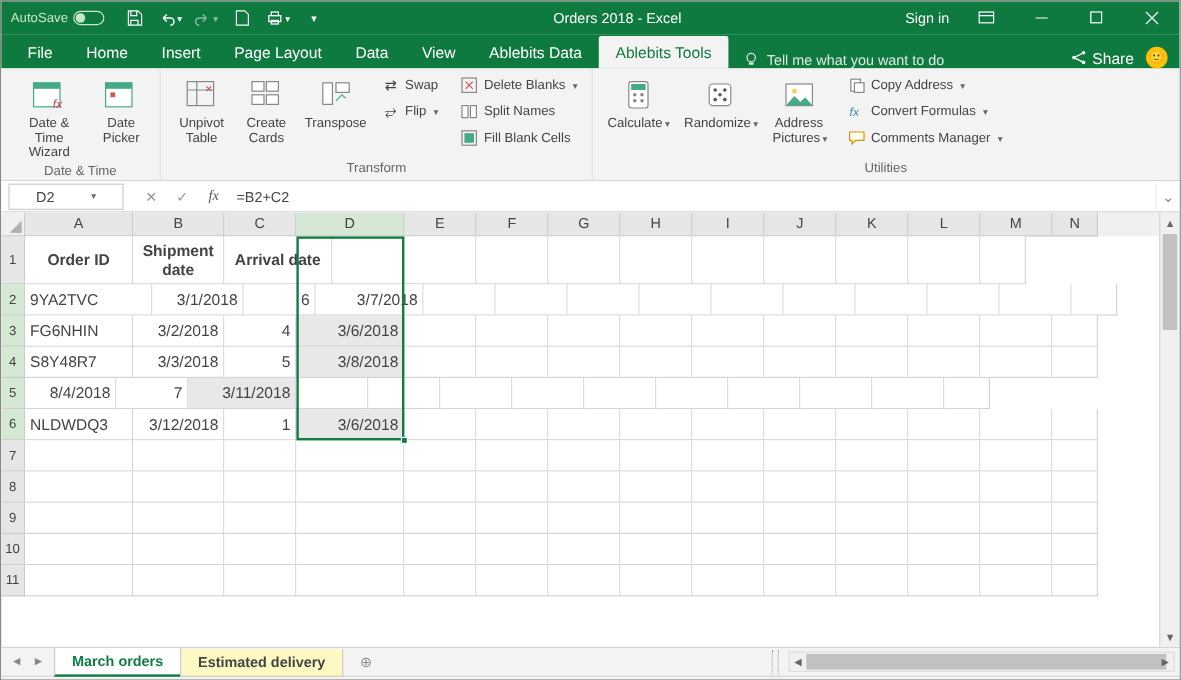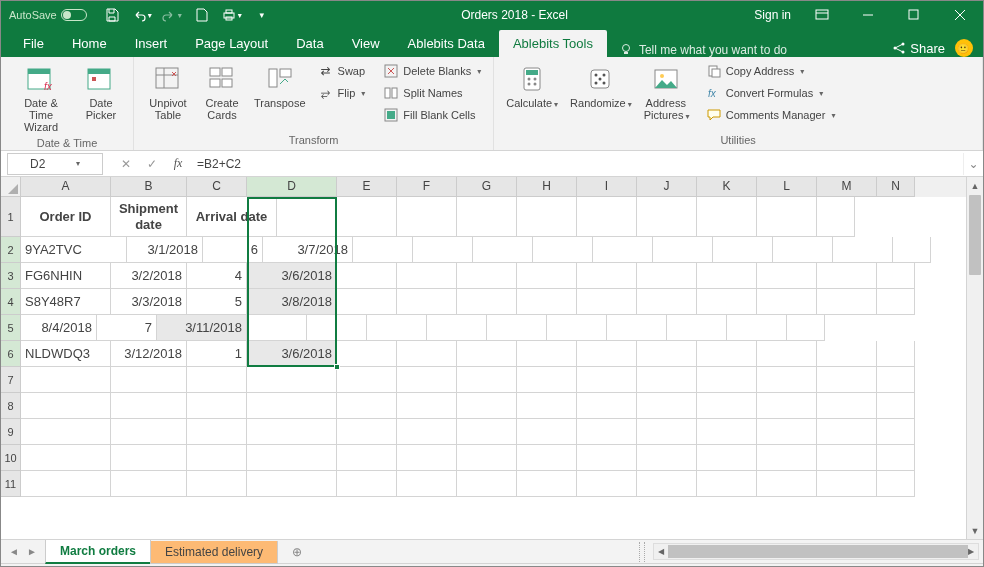--- a/index.html
+++ b/index.html
@@ -69,21 +69,21 @@
 .fill-handle { position: absolute; width: 6px; height: 6px; background: #107c41; border: 1px solid #fff; cursor: crosshair; }
 .vscroll { width: 17px; background: #f0f0f0; border-left: 1px solid #d4d4d4; position: relative; }
 .vscroll-thumb { position: absolute; top: 18px; left: 2px; right: 2px; height: 80px; background: #c1c1c1; border-radius: 1px; }
 .vscroll-arrow { position: absolute; left: 0; right: 0; height: 17px; display: flex; align-items: center; justify-content: center; color: #666; font-size: 9px; cursor: pointer; }
 
 
 .sheet-bar { height: 24px; display: flex; align-items: center; background: #f3f3f3; border-top: 1px solid #d4d4d4; font-size: 12px; }
 .sheet-nav { display: flex; gap: 0; padding: 0 4px; }
 .sheet-nav-btn { width: 18px; height: 20px; display: flex; align-items: center; justify-content: center; color: #888; cursor: pointer; font-size: 10px; }
 .sheet-tabs { display: flex; align-items: flex-end; }
-.sheet-tab { padding: 4px 14px; border: 1px solid #ccc; border-top: none; background: #fdba74; cursor: pointer; margin-right: -1px; }
+.sheet-tab { padding: 4px 14px; border: 1px solid #ccc; border-top: none; background: #fef9c3; cursor: pointer; margin-right: -1px; font-weight: bold; }
 .sheet-tab.active { background: #fff; border-bottom: 2px solid #107c41; color: #107c41; font-weight: 600; }
 .sheet-add { width: 28px; height: 20px; display: flex; align-items: center; justify-content: center; color: #888; cursor: pointer; margin-left: 6px; }
 .sheet-divider { width: 6px; height: 20px; border-left: 1px dotted #aaa; border-right: 1px dotted #aaa; margin: 0 4px; cursor: col-resize; }
 .hscroll { flex: 1; height: 17px; background: #f0f0f0; position: relative; margin: 0 4px; border: 1px solid #ddd; }
 .hscroll-thumb { position: absolute; left: 14px; top: 1px; bottom: 1px; width: 300px; background: #c1c1c1; }
 .hscroll-arrow { position: absolute; top: 0; bottom: 0; width: 14px; display: flex; align-items: center; justify-content: center; font-size: 8px; color: #666; cursor: pointer; }
 
 
 .status-bar { height: 23px; background: #f3f3f3; border-top: 1px solid #d4d4d4; display: flex; align-items: center; font-size: 11px; color: #555; padding: 0 8px; gap: 12px; }
 .status-bar .right { margin-left: auto; display: flex; align-items: center; gap: 10px; }

